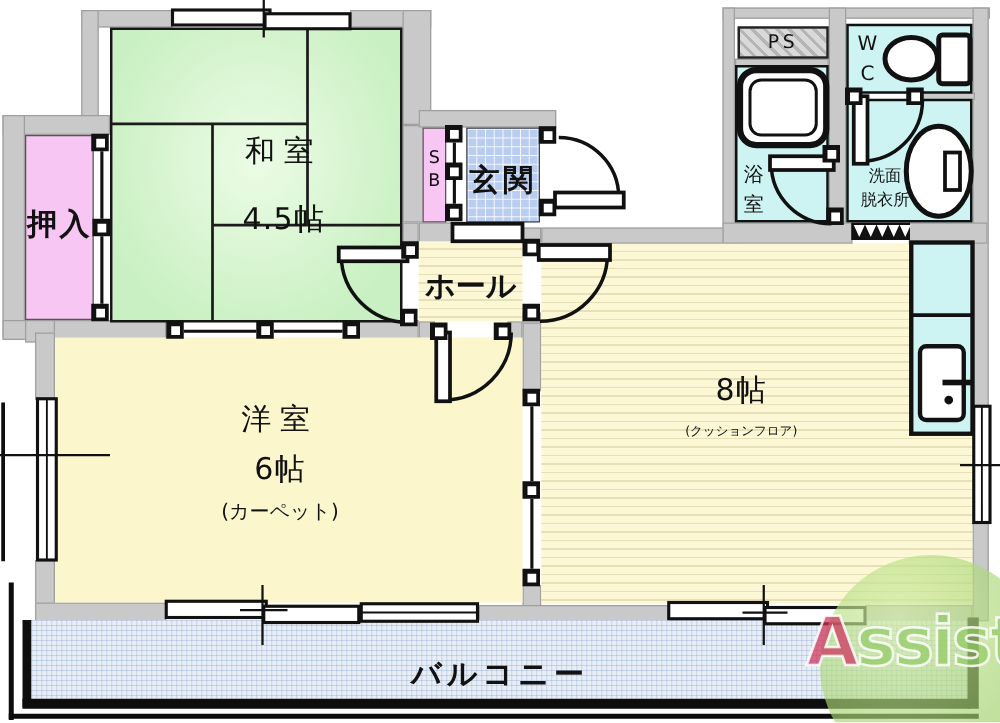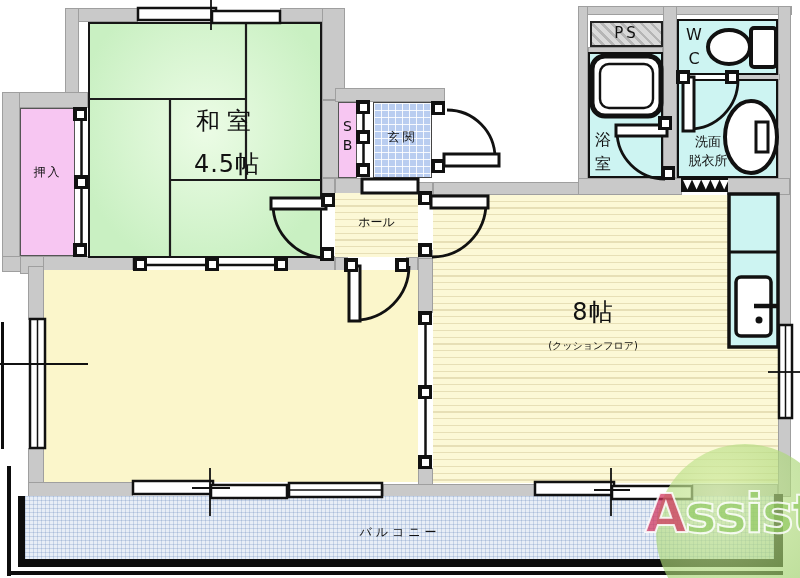--- a/index.html
+++ b/index.html
@@ -21,21 +21,21 @@
   .ps{background:repeating-linear-gradient(45deg,#b5b5b5 0 2.5px,#d9d9d9 2.5px 7px);border:2px solid #222;}
   .balconyfloor{background-color:#e8eef6;
         background-image:linear-gradient(rgba(110,140,190,.28) 1px,transparent 1px),
                          linear-gradient(90deg,rgba(110,140,190,.28) 1px,transparent 1px);
         background-size:4px 4px;}
   .blk{position:absolute;background:#0d0d0d;}
   
   .lbl{position:absolute;text-align:center;line-height:1.15;white-space:nowrap;}
   .big{font-size:24px;letter-spacing:7px;}
   .big2{font-size:24px;letter-spacing:1px;}
-  .mid{font-size:12px;}
+  .mid{font-size:24px;font-weight:bold;}
   .small{font-size:13px;}
   svg.overlay{position:absolute;left:0;top:0;z-index:30;}
   .lbl{z-index:40;}
   
   .logo-circle{position:absolute;left:656px;top:444px;width:178px;height:178px;border-radius:50%;
         background:radial-gradient(circle at 35% 28%, rgba(208,236,160,.70), rgba(128,190,72,.62));
         z-index:50;}
   .logo-text{position:absolute;left:645px;top:482px;font-size:54px;font-weight:bold;letter-spacing:-2px;
         z-index:51;-webkit-text-stroke:2px rgba(255,255,255,.85);}
   .logo-a{color:rgba(208,50,92,.72);}
@@ -241,34 +241,39 @@
       <line x1="777" y1="306" x2="754" y2="306" stroke="#111" stroke-width="4.5"></line>
       <circle cx="759" cy="320" r="3.5" fill="#111"></circle>
     </g>
     <g>
       <rect x="362" y="179" width="56" height="14" fill="#fff" stroke="#111" stroke-width="3"></rect>
     </g>
   </svg>
 
   <div class="lbl" style="left:88px;top:108px;width:278px">
     <div class="big">和室</div>
-    <div class="big2" style="margin-top:15px">4.5帖</div>
+    <div class="big2" style="margin-top:26px">4.5帖</div>
   </div>
 
   <div class="lbl mid" style="left:20px;top:166px;width:55px;letter-spacing:2px">押入</div>
 
   <div class="lbl" style="left:338px;top:117px;width:19px;font-size:14px;line-height:19px">
     <div>S</div>
     <div>B</div>
   </div>
 
   <div class="lbl mid" style="left:373px;top:131px;width:59px;letter-spacing:3px">玄関</div>
 
   <div class="lbl mid" style="left:335px;top:216px;width:83px">ホール</div>
 
+  <div class="lbl" style="left:44px;top:322px;width:360px">
+    <div class="big">洋室</div>
+    <div class="big2" style="margin-top:12px">6帖</div>
+    <div style="font-size:16px;margin-top:11px">(カーペット)</div>
+  </div>
 
   <div class="lbl" style="left:448px;top:290px;width:290px">
     <div class="big2" style="margin-top:9px">8帖</div>
     <div style="font-size:10px;margin-top:13px">(クッションフロア)</div>
   </div>
 
 
   <div class="lbl" style="left:592px;top:25px;width:69px;font-size:15px;letter-spacing:3px">PS</div>
 
   <div class="lbl" style="left:682px;top:23px;width:24px;font-size:16px;line-height:24px">

